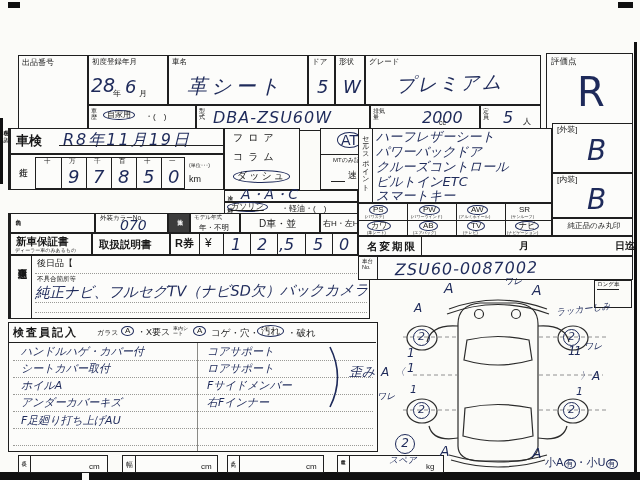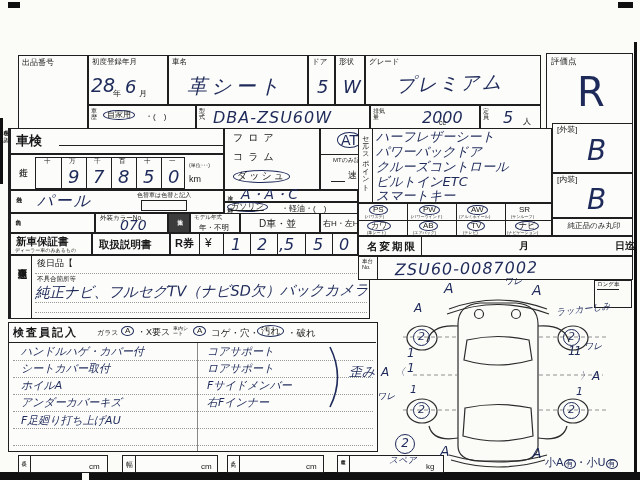--- a/index.html
+++ b/index.html
@@ -82,20 +82,21 @@
     <span class="lbl" style="left:68px;top:13px;font-size:7px;">cc</span>
   </div>
   <div class="box" style="left:480px;top:105px;width:61px;height:26px;">
     <span class="lbl" style="left:2px;top:2px;font-size:6px;width:8px;white-space:normal;">定員</span>
     <span class="hw" style="left:22px;top:4px;font-size:16px;">5</span>
     <span class="lbl" style="left:42px;top:12px;font-size:8px;">人</span>
   </div>
 
   <div class="box" style="left:8px;top:128px;width:216px;height:26px;border-left-width:3px;">
     <span class="lbl" style="left:5px;top:5px;font-size:13px;font-weight:bold;">車検</span>
+    <span class="hw" style="left:52px;top:3px;font-size:16px;letter-spacing:2px;">R8年11月19日</span>
     <div class="line" style="left:48px;top:16px;width:164px;height:1px;"></div>
   </div>
 
   <div class="box" style="left:8px;top:154px;width:216px;height:36px;border-left-width:3px;">
     <span class="lbl vert" style="left:7px;top:6px;font-size:9px;">走行</span>
 
     <div class="abs" style="left:24px;top:2px;width:150px;height:32px;border:1px solid #1f1f1f;box-sizing:border-box;">
       <span class="lbl" style="left:8px;top:0;font-size:6.5px;">十</span>
       <span class="lbl" style="left:33px;top:0;font-size:6.5px;">万</span>
       <span class="lbl" style="left:58px;top:0;font-size:6.5px;">千</span>
@@ -110,26 +111,20 @@
       <span class="hw" style="left:32px;top:10px;font-size:18px;">9</span>
       <span class="hw" style="left:57px;top:10px;font-size:18px;">7</span>
       <span class="hw" style="left:82px;top:10px;font-size:18px;">8</span>
       <span class="hw" style="left:107px;top:10px;font-size:18px;">5</span>
       <span class="hw" style="left:132px;top:10px;font-size:18px;">0</span>
     </div>
     <span class="lbl" style="left:178px;top:20px;font-size:9px;">km</span>
     <span class="lbl" style="left:178px;top:8px;font-size:5px;">(単位･･･)</span>
   </div>
 
-  <div class="box" style="left:8px;top:190px;width:216px;height:23px;border-left-width:3px;">
-    <span class="lbl vert" style="left:5px;top:1px;font-size:6px;">外装色</span>
-    <span class="hw" style="left:26px;top:2px;font-size:16px;letter-spacing:2px;">パール</span>
-    <span class="lbl" style="left:126px;top:1px;font-size:6px;">色替車は色替と記入</span>
-    <div class="abs" style="left:130px;top:9px;width:46px;height:11px;border:1px solid #1f1f1f;box-sizing:border-box;"></div>
-  </div>
 
   <div class="box" style="left:8px;top:213px;width:87px;height:20px;border-left-width:3px;">
     <span class="lbl vert" style="left:4px;top:1px;font-size:5.5px;">内装色</span>
     <span class="hw" style="left:30px;top:3px;font-size:12px;"></span>
   </div>
   <div class="box" style="left:95px;top:213px;width:73px;height:20px;">
     <span class="lbl" style="left:4px;top:1px;font-size:6.5px;">外装カラーNo.</span>
     <span class="hw" style="left:24px;top:4px;font-size:14px;">070</span>
   </div>
   <div class="box" style="left:168px;top:213px;width:22px;height:20px;background:#3c3c3c;">
@@ -173,21 +168,21 @@
     <span class="lbl vert" style="left:6px;top:6px;font-size:9px;font-weight:bold;">注意事項</span>
     <div class="cell" style="left:20px;top:0;height:62px;width:1px;"></div>
     <span class="lbl" style="left:26px;top:3px;font-size:9px;">後日品【</span>
     <div class="dot" style="left:24px;top:17px;width:332px;"></div>
     <span class="lbl" style="left:26px;top:20px;font-size:6.5px;">不具合箇所等</span>
     <span class="hw" style="left:24px;top:28px;font-size:14.5px;transform:rotate(-0.5deg);">純正ナビ、フルセグTV（ナビSD欠）バックカメラ</span>
     <div class="dot" style="left:24px;top:46px;width:332px;"></div>
     <div class="dot" style="left:24px;top:56px;width:332px;"></div>
   </div>
 
-  <div class="box" style="left:224px;top:128px;width:96px;height:62px;">
+  <div class="box" style="left:224px;top:128px;width:76px;height:62px;">
     <span class="lbl" style="left:8px;top:4px;font-size:10px;letter-spacing:5px;">フロア</span>
     <span class="lbl" style="left:8px;top:23px;font-size:10px;letter-spacing:5px;">コラム</span>
     <span class="lbl circ" style="left:8px;top:41px;font-size:10px;letter-spacing:2px;">ダッシュ</span>
   </div>
   <div class="box" style="left:300px;top:128px;width:58px;height:62px;margin-left:20px;">
     <span class="hw circ" style="left:16px;top:3px;font-size:14px;font-style:normal;">AT</span>
     <div class="abs" style="left:0;top:25px;width:56px;border-top:1px solid #1f1f1f;"></div>
     <span class="lbl" style="left:12px;top:28px;font-size:6px;">MTのみ記入</span>
     <div class="line" style="left:10px;top:52px;width:14px;height:1px;"></div>
     <span class="lbl" style="left:27px;top:42px;font-size:9px;">速</span>

